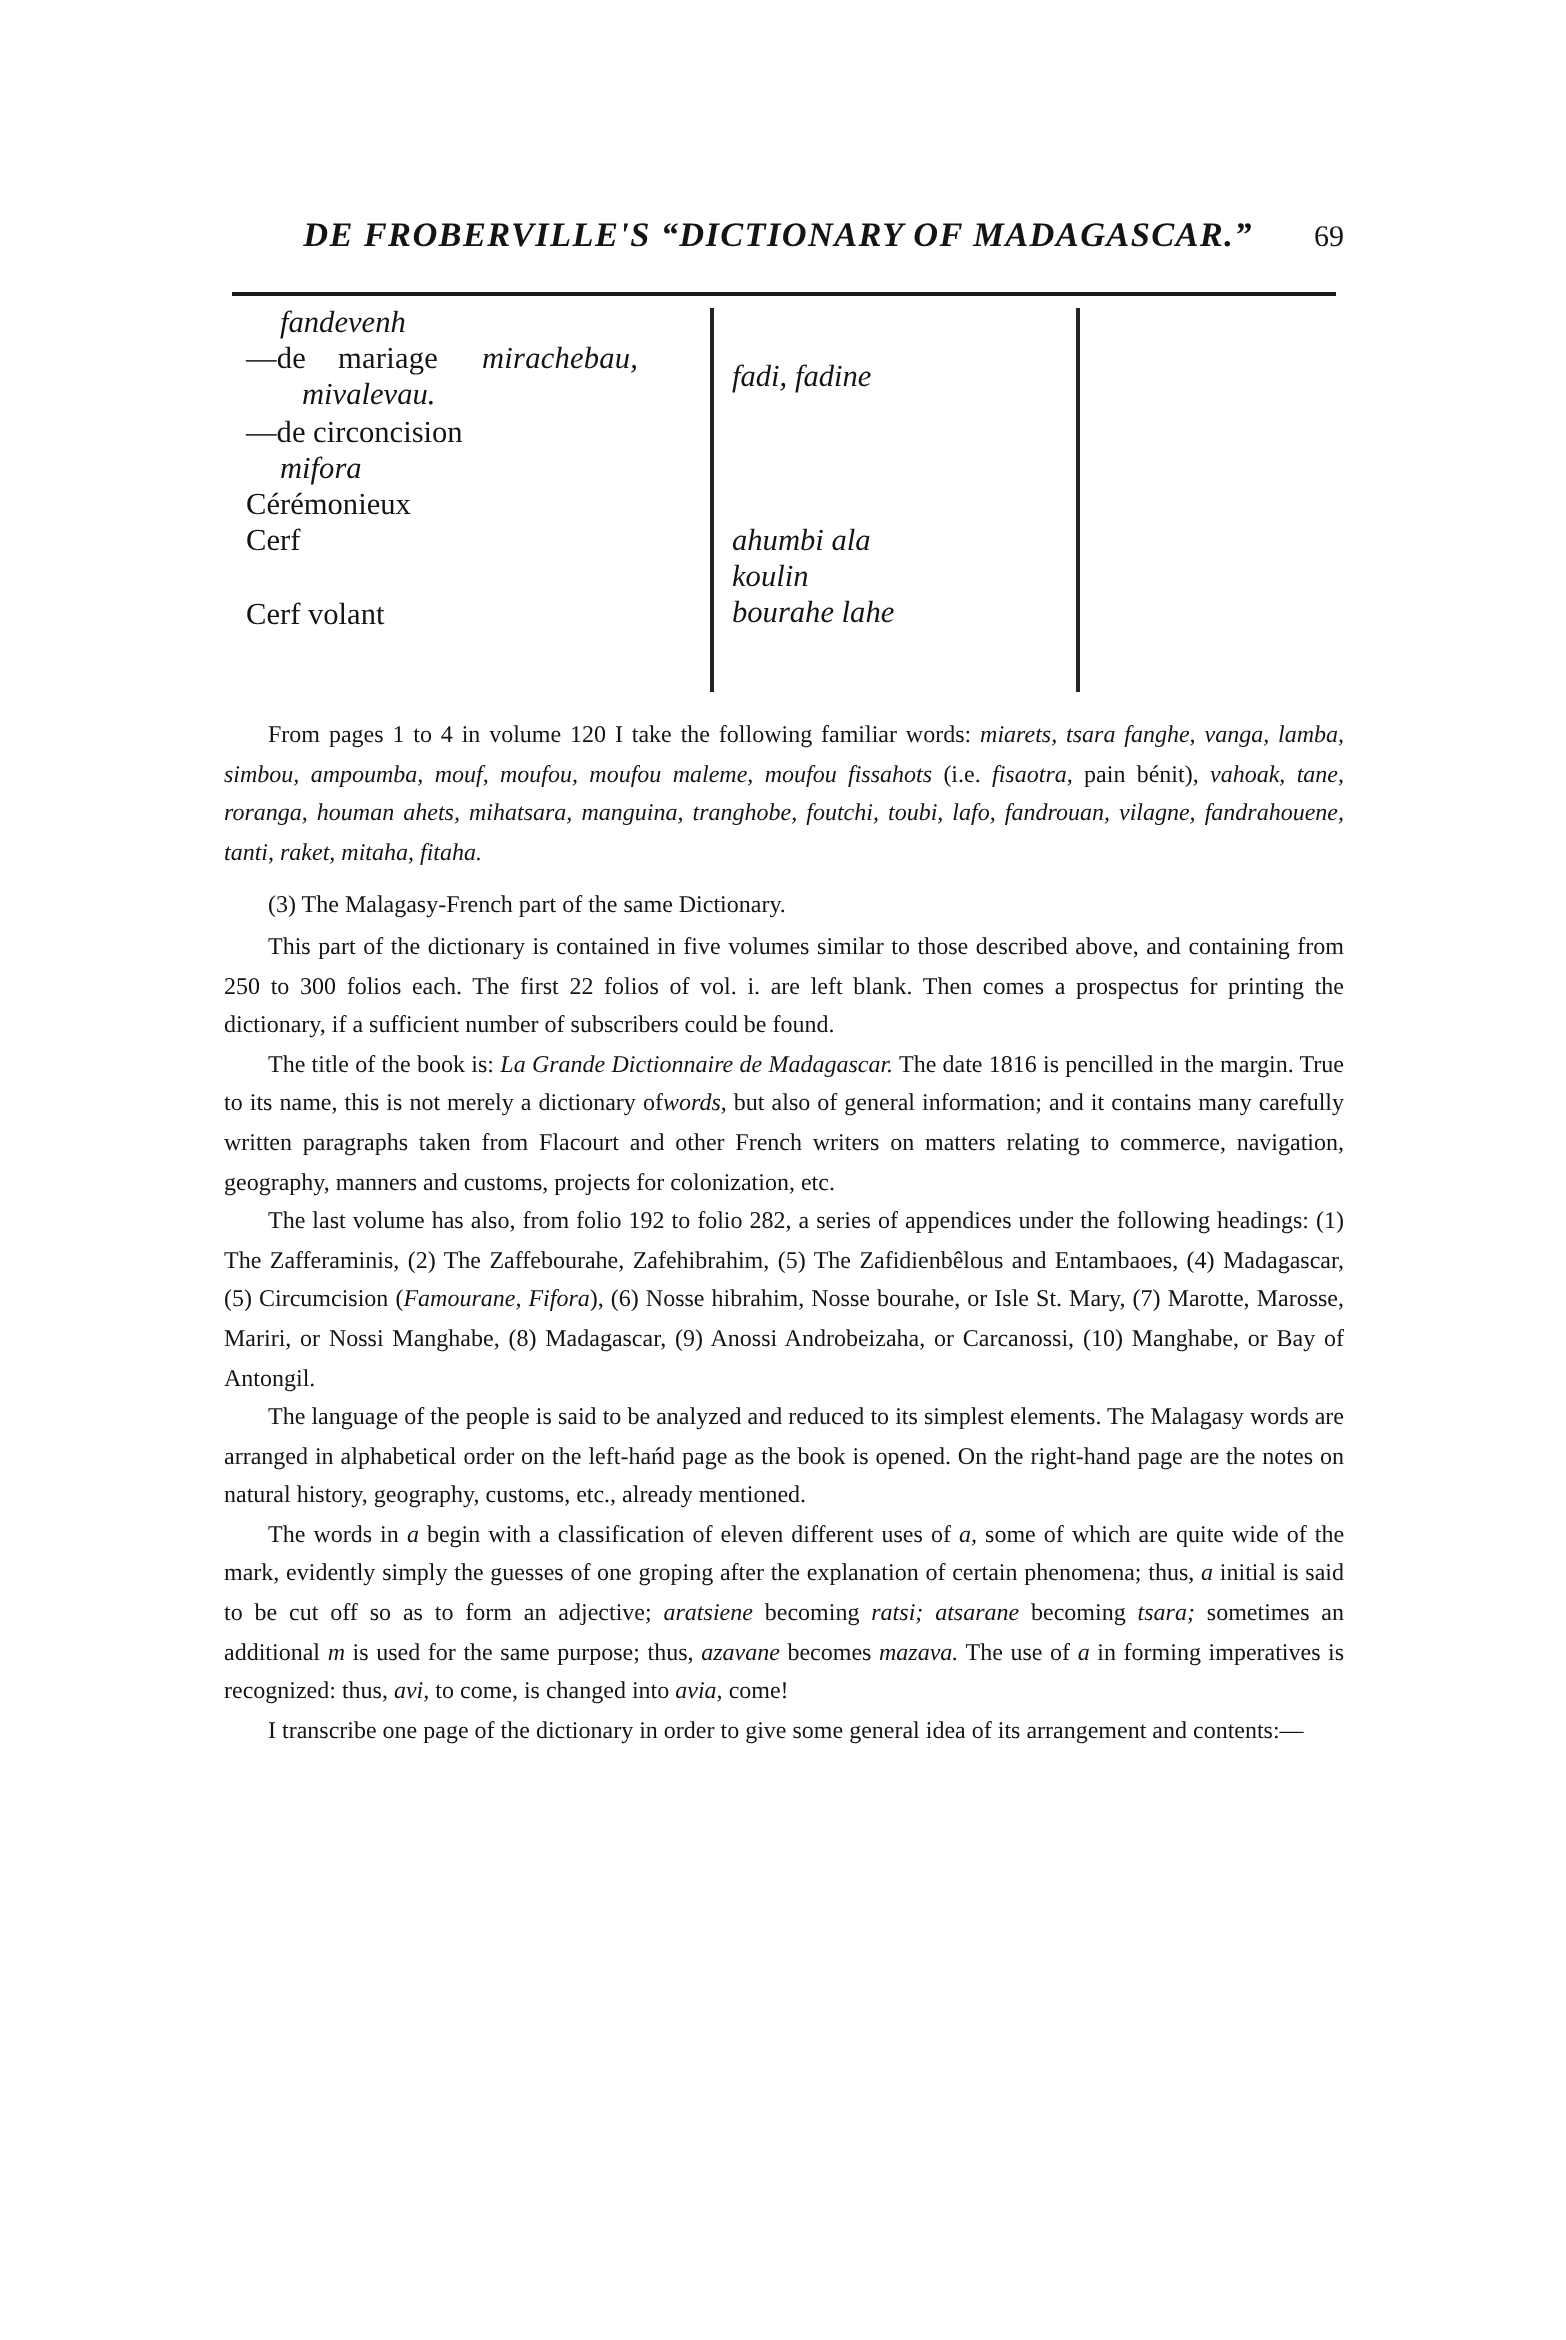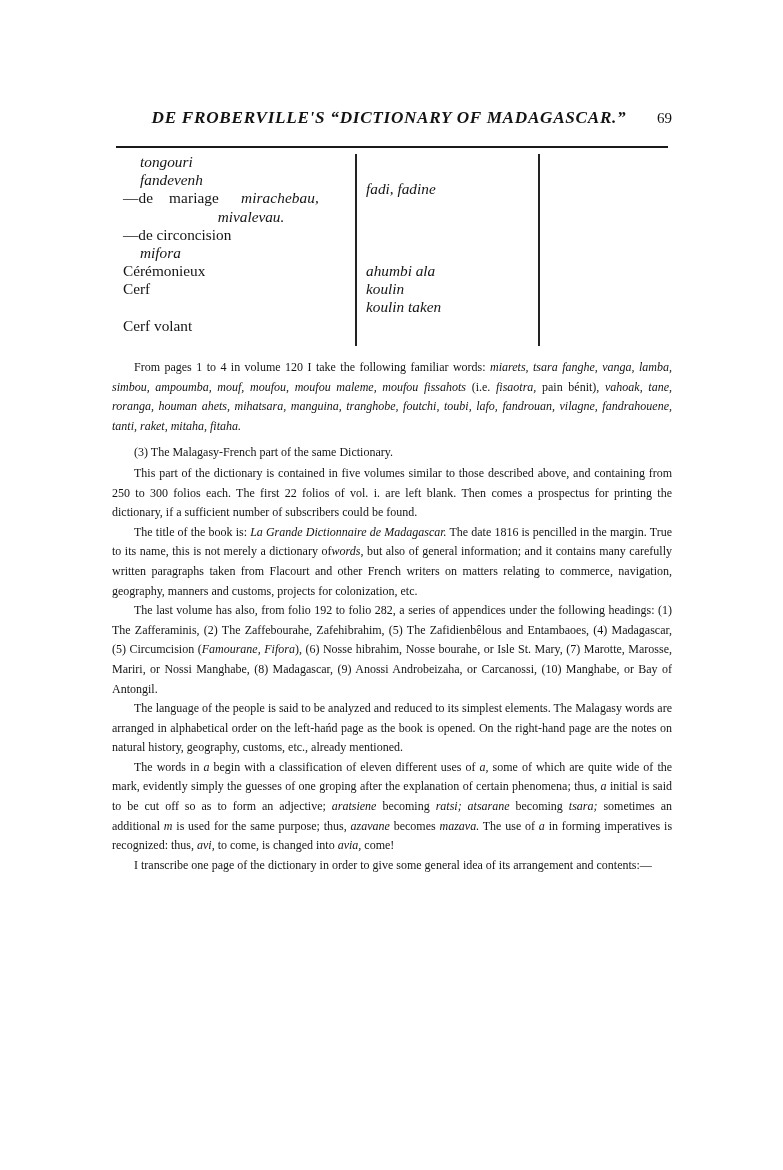--- a/index.html
+++ b/index.html
@@ -87,21 +87,21 @@
     position: absolute;
     left: 250px;
     top: 7px;
     width: 165px;
     font-size: 15.3px;
     line-height: 18.2px;
   }
   .spec-line { white-space: nowrap; }
   .spec-line.ital { font-style: italic; }
   .indent-1 { padding-left: 17px; }
-  .indent-2 { padding-left: 28px; text-align: center; }
+  .indent-2 { padding-left: 28px; }
   .spec-spacer { height: 18.2px; }
   .spec-spacer.half { height: 9px; }
   .spec-spacer.d { height: 36.4px; }
 
   .mariage-line {
     white-space: nowrap;
     letter-spacing: 0.1px;
   }
   .mariage-line .gap { display: inline-block; width: 16px; }
   .mariage-line .gap2 { display: inline-block; width: 22px; }
@@ -141,42 +141,41 @@
     <span class="rh-title">DE FROBERVILLE'S “DICTIONARY OF MADAGASCAR.”</span>
     <span class="rh-folio">69</span>
   </div>
 
   <div class="specimen">
     <div class="specimen-rule"></div>
     <div class="col-rule c1"></div>
     <div class="col-rule c2"></div>
 
     <div class="spec-col-left">
-      <div class="spec-line ital indent-1">tongouri</div>
       <div class="spec-line ital indent-1">fandevenh</div>
       <div class="mariage-line">—de<span class="gap"></span>mariage<span class="gap2"></span><i>mirachebau,</i></div>
       <div class="spec-line ital indent-2">mivalevau.</div>
       <div class="spec-line">—de circoncision</div>
       <div class="spec-line ital indent-1">mifora</div>
       <div class="spec-line">Cérémonieux</div>
       <div class="spec-line">Cerf</div>
       <div class="spec-spacer"></div>
       <div class="spec-line">Cerf volant</div>
     </div>
 
     <div class="spec-col-mid">
       <div class="spec-spacer"></div>
       <div class="spec-spacer half"></div>
       <div class="spec-line ital">fadi, fadine</div>
       <div class="spec-spacer d"></div>
       <div class="spec-spacer"></div>
       <div class="spec-spacer half"></div>
       <div class="spec-line ital">ahumbi ala</div>
       <div class="spec-line ital">koulin</div>
-      <div class="spec-line ital">koulin taken</div>
+      <div class="spec-line ital">bourahe lahe</div>
     </div>
   </div>
 
   <div class="body-text">
 
     <p class="para">
       <span>From pages 1 to 4 in volume 120 I take the following familiar words:</span>
       <span class="wordlist">miarets, tsara fanghe, vanga, lamba, simbou, ampoumba, mouf, moufou, moufou maleme, moufou fissahots</span>
       <span>(i.e.</span>
       <i>fisaotra,</i>

